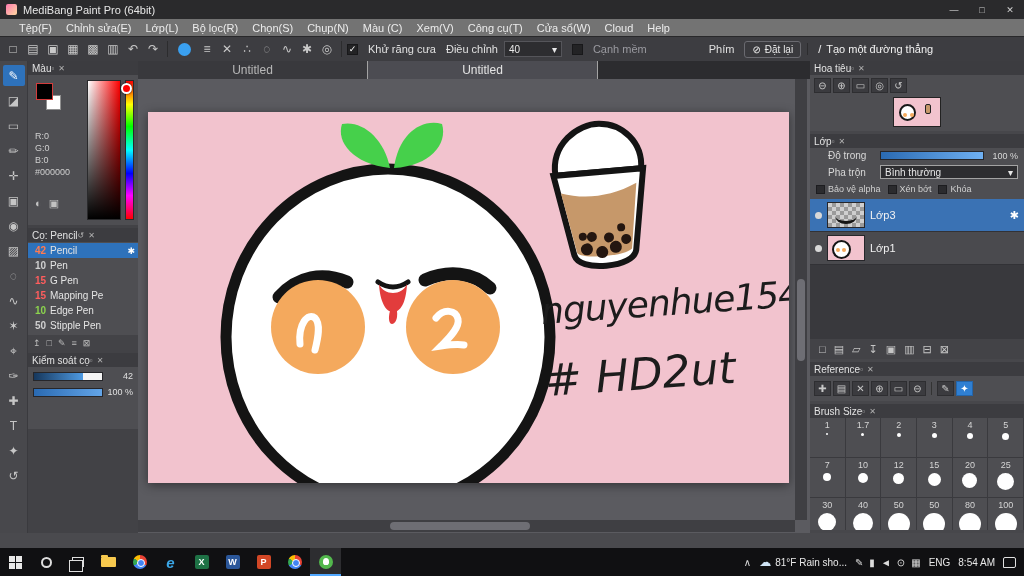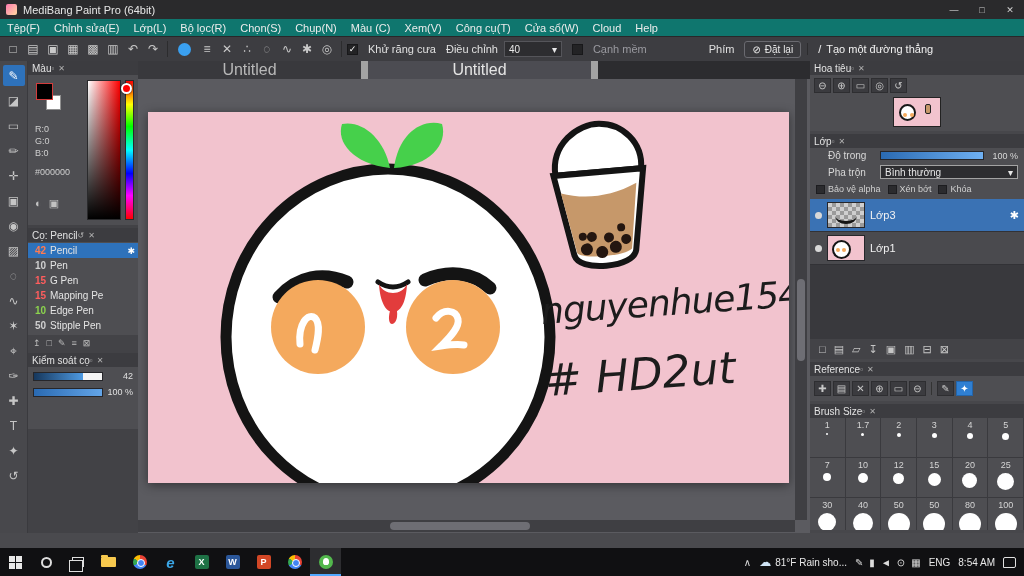--- a/index.html
+++ b/index.html
@@ -7,21 +7,21 @@
   .app{position:relative;width:1024px;height:576px;font-family:"Liberation Sans",sans-serif;background:#4a4a4e;overflow:hidden;color:#ddd;}
 
   
   .titlebar{position:absolute;left:0;top:0;width:100%;height:19px;background:#2a2a2c;display:flex;align-items:center;padding:0 0 0 6px;}
   .app-icon{width:11px;height:11px;border-radius:2px;background:linear-gradient(135deg,#ff7ab0,#ffd9a0);margin-right:6px;}
   .title-text{font-size:11px;color:#e6e6e6;flex:1;}
   .win-controls{display:flex;height:100%;}
   .win-btn{width:28px;height:100%;display:flex;align-items:center;justify-content:center;font-size:9px;color:#cfcfcf;}
 
   
-  .menubar{position:absolute;left:0;top:19px;width:100%;height:18px;background:#0f766e;display:flex;align-items:center;padding-left:0;border-bottom:1px solid #28282a;}
+  .menubar{position:absolute;left:0;top:19px;width:100%;height:18px;background:#737373;display:flex;align-items:center;padding-left:12px;border-bottom:1px solid #28282a;}
   .menu-item{font-size:11px;color:#ececec;padding:0 7px;white-space:nowrap;}
 
   
   .toolbar{position:absolute;left:0;top:37px;width:100%;height:24px;background:#3d3d41;display:flex;align-items:center;font-size:11px;gap:2px;padding:0 4px;}
   .tb-icon{width:18px;height:18px;display:flex;align-items:center;justify-content:center;color:#c9c9c9;font-size:12px;}
   .tb-divider{width:1px;height:16px;background:#2c2c2e;margin:0 3px;}
   .brush-dot{width:13px;height:13px;border-radius:50%;background:#3aa0f0;margin:0 5px;}
   .checkbox{width:11px;height:11px;background:#232325;border:1px solid #18181a;display:flex;align-items:center;justify-content:center;font-size:9px;color:#fff;margin-right:4px;}
   .checkbox span{line-height:1;}
   .tb-label{color:#e0e0e0;margin:0 4px;white-space:nowrap;}
@@ -38,21 +38,21 @@
 
   
   .leftcol{position:absolute;left:28px;top:61px;width:110px;height:472px;background:#424246;display:flex;flex-direction:column;}
   .panel{background:#4e4e52;margin-bottom:3px;}
   .panel-header{height:14px;background:#3c3c40;display:flex;align-items:center;justify-content:flex-start;padding:0 4px;font-size:10px;color:#e2e2e2;white-space:nowrap;}
   .ph-icons{display:flex;gap:4px;font-size:8px;color:#b0b0b0;}
 
   .color-body{position:relative;height:150px;}
   .fg-swatch{position:absolute;left:8px;top:8px;width:17px;height:17px;background:#000;border:1px solid #d43c3c;z-index:2;}
   .bg-swatch{position:absolute;left:18px;top:20px;width:15px;height:15px;background:#fff;border:1px solid #909090;}
-  .rgb{position:absolute;left:7px;top:48px;font-size:9px;color:#cfcfcf;line-height:12px;}
+  .rgb{position:absolute;left:7px;top:55px;font-size:9px;color:#cfcfcf;line-height:12px;}
   .hex{position:absolute;left:7px;top:92px;font-size:9px;color:#cfcfcf;}
   .color-icons{position:absolute;left:7px;top:122px;display:flex;gap:7px;font-size:11px;color:#c2c2c2;}
   .sv-box{position:absolute;right:17px;top:5px;width:34px;height:140px;background:linear-gradient(to bottom,rgba(0,0,0,0),#000),linear-gradient(to right,#fff,#f00);border:1px solid #2a2a2c;}
   .hue-bar{position:absolute;right:4px;top:5px;width:9px;height:140px;background:linear-gradient(to bottom,#f00,#ff0 17%,#0f0 33%,#0ff 50%,#00f 67%,#f0f 83%,#f00);border:1px solid #2a2a2c;}
   .hue-marker{position:absolute;right:1px;top:2px;width:11px;height:11px;border-radius:50%;background:#f00;border:2px solid #fff;box-shadow:0 0 2px #000;}
 
   .brush-list{display:flex;flex-direction:column;padding-top:1px;}
   .brush-row{height:15px;display:flex;align-items:center;font-size:10px;padding:0 3px;gap:4px;}
   .brush-row.selected{background:#2e72bb;}
   .brush-size{width:15px;text-align:right;font-weight:bold;}
@@ -63,21 +63,21 @@
   .slider-row{display:flex;align-items:center;gap:4px;padding:4px 5px 2px 5px;}
   .slider{height:9px;flex:1;border:1px solid #26262a;}
   .slider.size{background:linear-gradient(to right,#16375c 0%,#4e9ae2 72%,#f4f4f4 72%);}
   .slider.opacity{background:linear-gradient(to right,#2a6ab2,#63a5e8);}
   .slider-val{font-size:9px;width:26px;text-align:right;color:#e0e0e0;}
   .ctl-fill{height:30px;}
 
   
   .center{position:absolute;left:138px;top:61px;width:672px;height:472px;background:#5b5b60;overflow:hidden;}
   .tabbar{position:absolute;left:0;top:0;width:100%;height:18px;background:#2c2c2f;display:flex;}
-  .tab{width:230px;display:flex;align-items:center;justify-content:center;font-size:16px;color:#b8b8b8;background:#39393d;border-right:7px solid #a3a3a3;}
+  .tab{width:230px;display:flex;align-items:center;justify-content:center;font-size:12px;color:#b8b8b8;background:#39393d;border-right:1px solid #a3a3a3;}
   .tab.active{background:#4c4c52;color:#e4e4e4;}
   .canvas-wrap{position:absolute;left:10px;top:51px;width:641px;height:371px;box-shadow:0 2px 10px rgba(0,0,0,.45);background:#f2c3ce;}
   .vscroll{position:absolute;left:657px;top:18px;width:12px;height:441px;background:#3f3f43;}
   .vscroll .thumb{position:absolute;left:2px;top:200px;width:8px;height:82px;background:#6e6e74;border-radius:4px;}
   .hscroll{position:absolute;left:0;top:459px;width:657px;height:12px;background:#3f3f43;}
   .hscroll .thumb{position:absolute;top:2px;left:252px;width:140px;height:8px;background:#6e6e74;border-radius:4px;}
 
   
   .rightcol{position:absolute;right:0;top:61px;width:214px;height:472px;background:#47474b;display:flex;flex-direction:column;overflow:hidden;}
   .rpanel{background:#4e4e52;margin-bottom:3px;}

